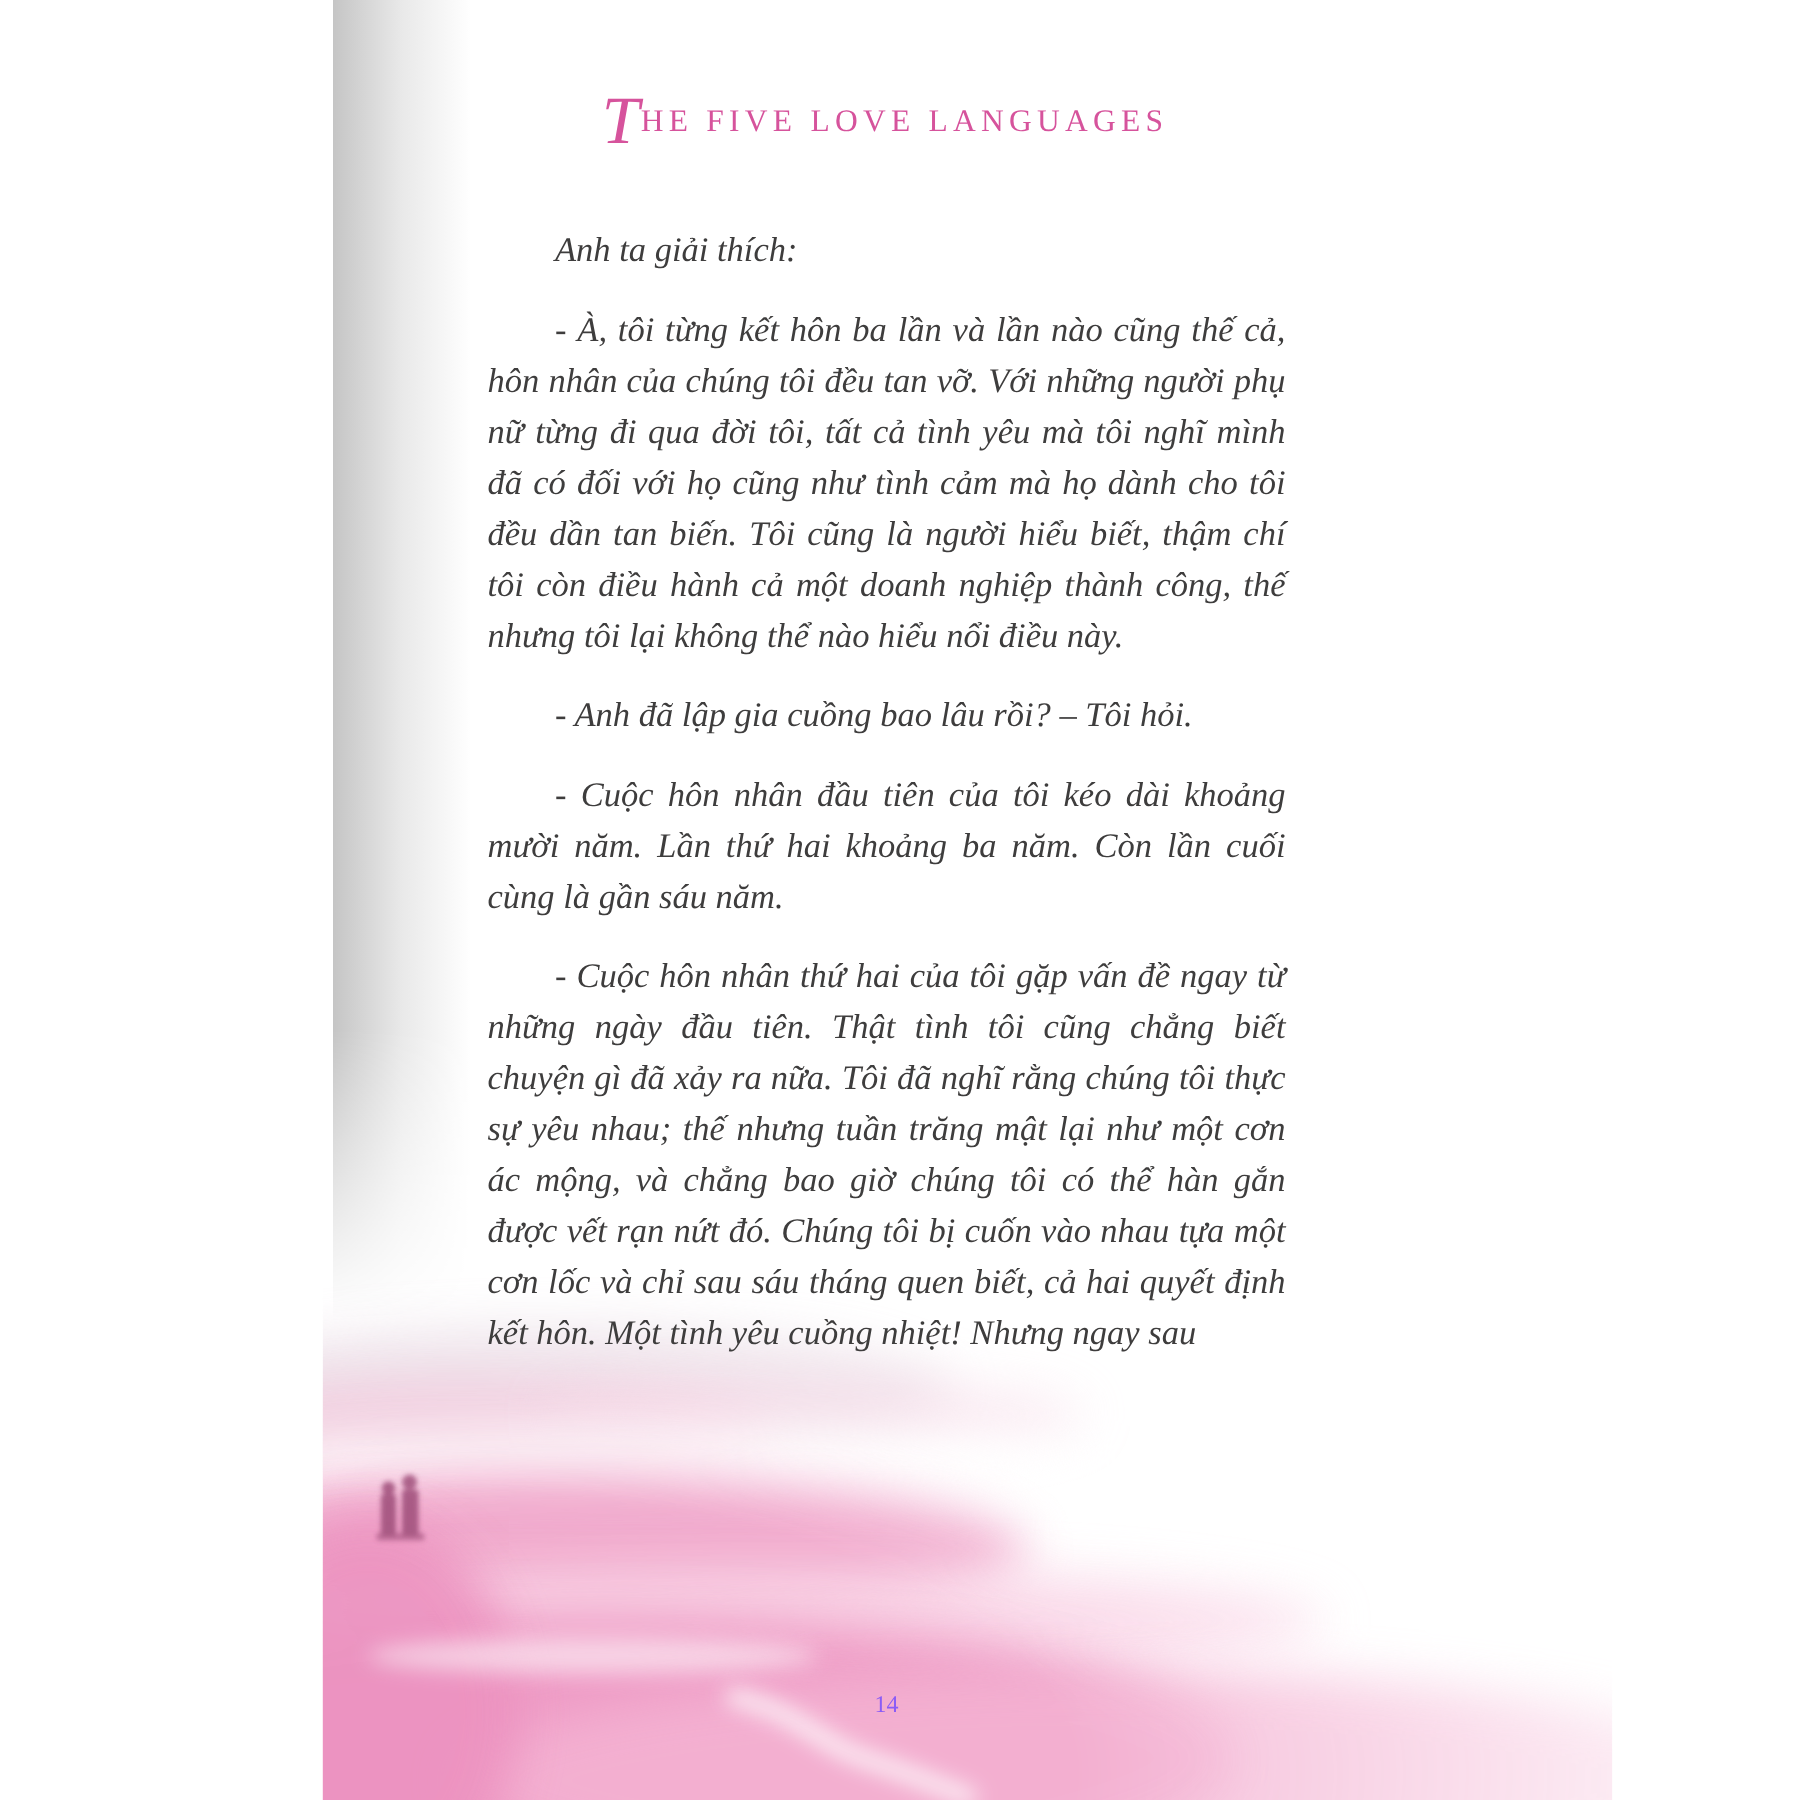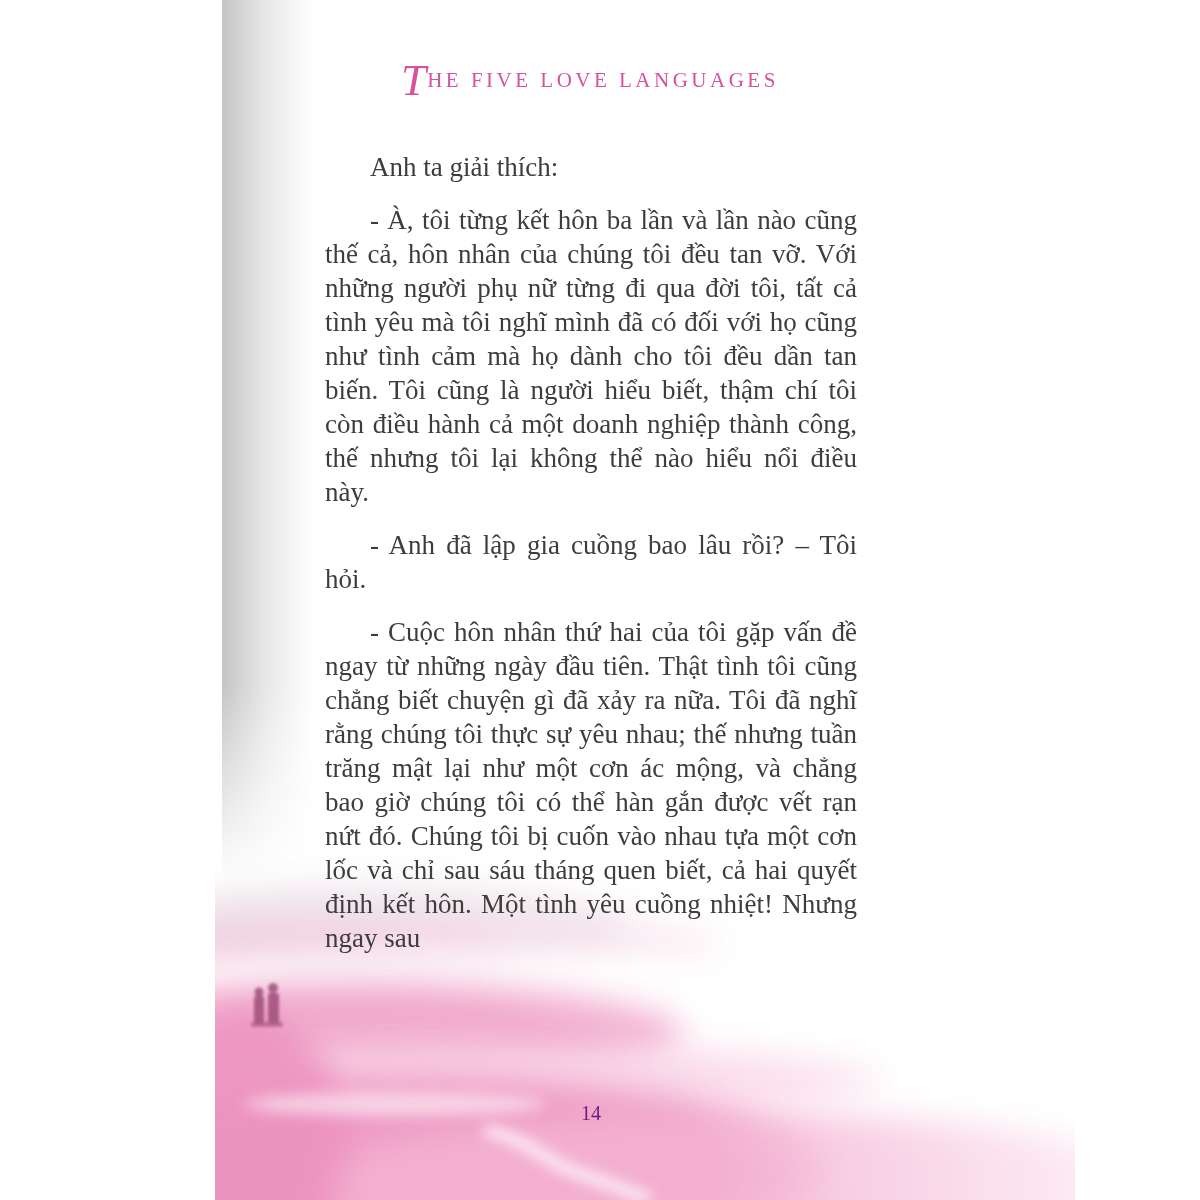--- a/index.html
+++ b/index.html
@@ -26,27 +26,28 @@
     text-align:center;color:#d6539c;white-space:nowrap;
   }
   .running-header .t-init{
     font-style:italic;font-size:45px;line-height:45px;vertical-align:-6px;margin-right:1px;
   }
   .running-header .t-rest{
     font-size:21px;letter-spacing:3.5px;vertical-align:2px;
   }
   .body-text{
     position:absolute;left:325px;top:150px;width:532px;
-    font-size:27px;line-height:34px;color:#3e3d3d;
+    font-size:23px;line-height:34px;color:#3e3d3d;
     text-align:justify;
+    font-style:italic;
   }
   .body-text p{margin:0 0 19px 0;text-indent:45px;}
   .page-number{
-    position:absolute;left:325px;top:1102px;width:532px;
-    text-align:center;font-size:20px;color:#701a75;
+    position:absolute;left:325px;top:1128px;width:532px;
+    text-align:center;font-size:16px;color:#8b5cf6;
   }
 </style>
 </head>
 <body>
 
 <div class="canvas">
 
   <div class="spine-shade"></div>
 
   <div class="watercolor">
@@ -92,18 +93,19 @@
   </div>
 
   <div class="running-header">
     <span class="t-init">T</span><span class="t-rest">HE FIVE LOVE LANGUAGES</span>
   </div>
 
   <div class="body-text">
     <p>Anh ta giải thích:</p>
     <p>- À, tôi từng kết hôn ba lần và lần nào cũng thế cả, hôn nhân của chúng tôi đều tan vỡ. Với những người phụ nữ từng đi qua đời tôi, tất cả tình yêu mà tôi nghĩ mình đã có đối với họ cũng như tình cảm mà họ dành cho tôi đều dần tan biến. Tôi cũng là người hiểu biết, thậm chí tôi còn điều hành cả một doanh nghiệp thành công, thế nhưng tôi lại không thể nào hiểu nổi điều này.</p>
     <p>- Anh đã lập gia cuồng bao lâu rồi? – Tôi hỏi.</p>
+    <p>- Cuộc hôn nhân đầu tiên của tôi kéo dài khoảng mười năm. Lần thứ hai khoảng ba năm. Còn lần cuối cùng là gần sáu năm.</p>
     <p>- Cuộc hôn nhân thứ hai của tôi gặp vấn đề ngay từ những ngày đầu tiên. Thật tình tôi cũng chẳng biết chuyện gì đã xảy ra nữa. Tôi đã nghĩ rằng chúng tôi thực sự yêu nhau; thế nhưng tuần trăng mật lại như một cơn ác mộng, và chẳng bao giờ chúng tôi có thể hàn gắn được vết rạn nứt đó. Chúng tôi bị cuốn vào nhau tựa một cơn lốc và chỉ sau sáu tháng quen biết, cả hai quyết định kết hôn. Một tình yêu cuồng nhiệt! Nhưng ngay sau</p>
   </div>
 
   <div class="page-number">14</div>
 
 </div>
 
 </body></html>

